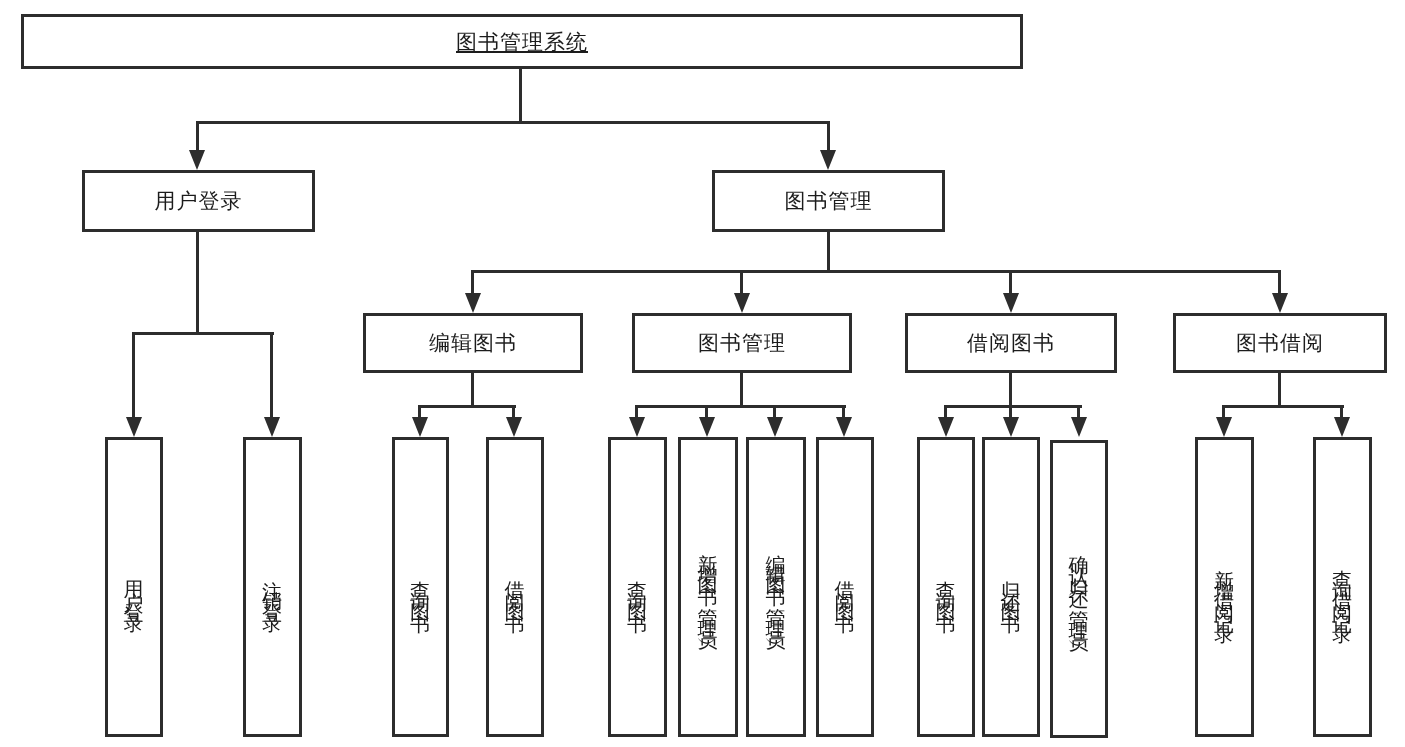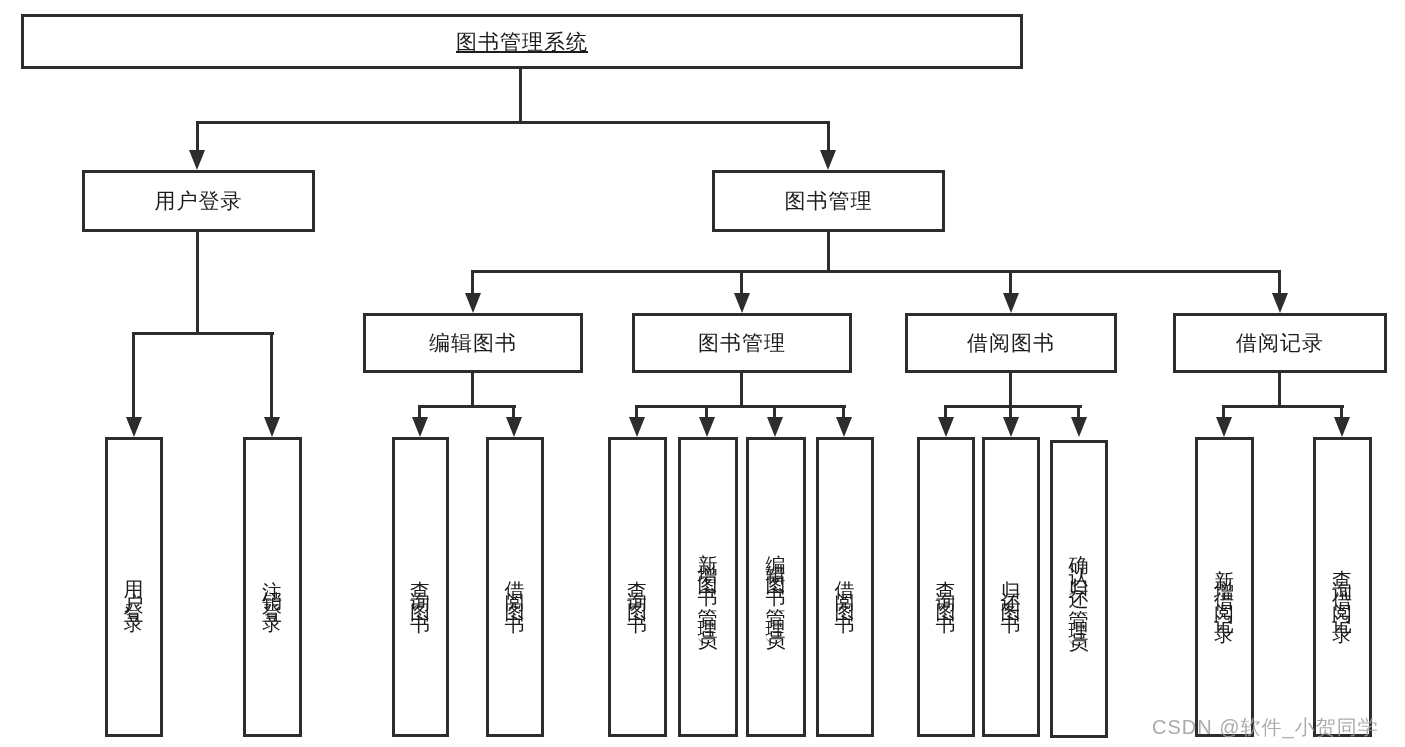--- a/index.html
+++ b/index.html
@@ -108,21 +108,21 @@
   <div class="box" style="left:363px;top:313px;width:220px;height:60px;">
     <span>编辑图书</span>
   </div>
   <div class="box" style="left:632px;top:313px;width:220px;height:60px;">
     <span>图书管理</span>
   </div>
   <div class="box" style="left:905px;top:313px;width:212px;height:60px;">
     <span>借阅图书</span>
   </div>
   <div class="box" style="left:1173px;top:313px;width:214px;height:60px;">
-    <span>借阅记录</span>
+    <span>图书借阅</span>
   </div>
 
   <div class="vline" style="left:471px;top:373px;height:35px;"></div>
   <div class="hline" style="left:418px;top:405px;width:98px;"></div>
   <div class="vline" style="left:418px;top:405px;height:14px;"></div>
   <div class="vline" style="left:512px;top:405px;height:14px;"></div>
   <div class="arrow" style="left:412px;top:417px;"></div>
   <div class="arrow" style="left:506px;top:417px;"></div>
 
   <div class="vline" style="left:740px;top:373px;height:35px;"></div>
@@ -189,15 +189,14 @@
     <span>确认归还（管理员）</span>
   </div>
 
   <div class="vbox" style="left:1195px;top:437px;width:59px;height:300px;">
     <span>新增借阅记录</span>
   </div>
   <div class="vbox" style="left:1313px;top:437px;width:59px;height:300px;">
     <span>查询借阅记录</span>
   </div>
 
-  <div class="watermark">CSDN @软件_小贺同学</div>
 
 </div>
 
 </body></html>

